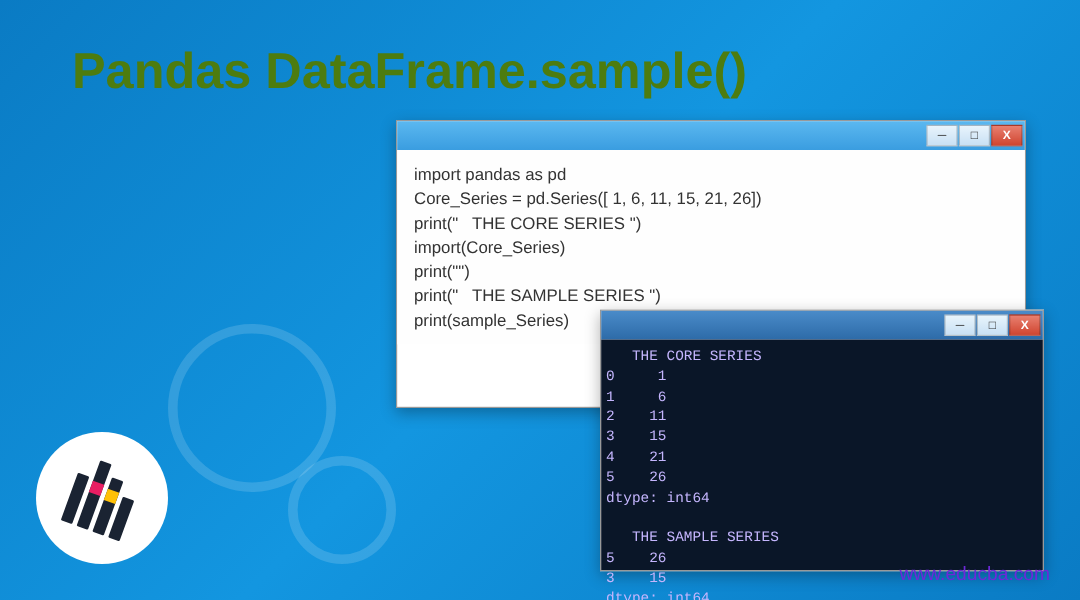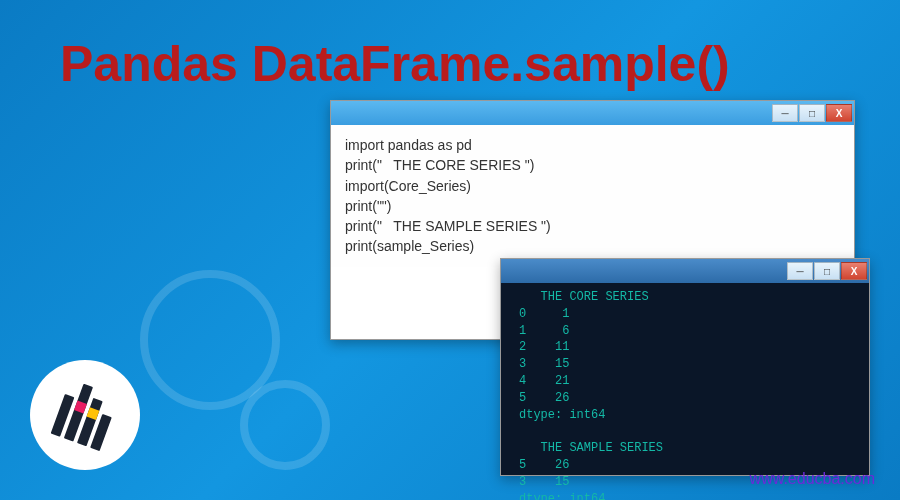--- a/index.html
+++ b/index.html
@@ -31,22 +31,22 @@
       height: 90px;
       left: 240px;
       top: 380px;
     }
     .gear1::before, .gear1::after, .gear2::before, .gear2::after {
       content: '';
       position: absolute;
       background: rgba(255,255,255,0.15);
     }
     .title {
-      color: #b91c1c;
-      font-size: 50px;
+      color: #4d7c0f;
+      font-size: 42px;
       font-weight: bold;
       padding: 35px 0 0 60px;
     }
     .window {
       position: absolute;
       background: white;
       border: 1px solid #999;
       box-shadow: 0 4px 12px rgba(0,0,0,0.3);
     }
     .titlebar {
@@ -99,25 +99,25 @@
       white-space: pre;
     }
     .console-window {
       left: 500px;
       top: 258px;
       width: 370px;
       height: 218px;
     }
     .console-body {
       background: #0a1628;
-      color: #14b8a6;
+      color: #c4b5fd;
       font-family: 'Consolas', 'Courier New', monospace;
       font-size: 12px;
       line-height: 1.4;
-      padding: 6px 18px;
+      padding: 6px 4px;
       height: calc(100% - 24px);
       white-space: pre;
     }
     .logo-circle {
       position: absolute;
       left: 30px;
       bottom: 30px;
       width: 110px;
       height: 110px;
       background: white;
@@ -160,20 +160,21 @@
 <h1 class="title">Pandas DataFrame.sample()</h1>
 
 <div class="window code-window">
   <div class="titlebar">
     <div class="win-btn btn-min">─</div>
     <div class="win-btn btn-max">□</div>
     <div class="win-btn btn-close">X</div>
   </div>
   <div class="code-body">
     <div class="code-line">import pandas as pd</div>
+    <div class="code-line">Core_Series = pd.Series([ 1, 6, 11, 15, 21, 26])</div>
     <div class="code-line">print("   THE CORE SERIES ")</div>
     <div class="code-line">import(Core_Series)</div>
     <div class="code-line">print("")</div>
     <div class="code-line">print("   THE SAMPLE SERIES ")</div>
     <div class="code-line">print(sample_Series)</div>
   </div>
 </div>
 
 <div class="window console-window">
   <div class="titlebar titlebar-dark">

